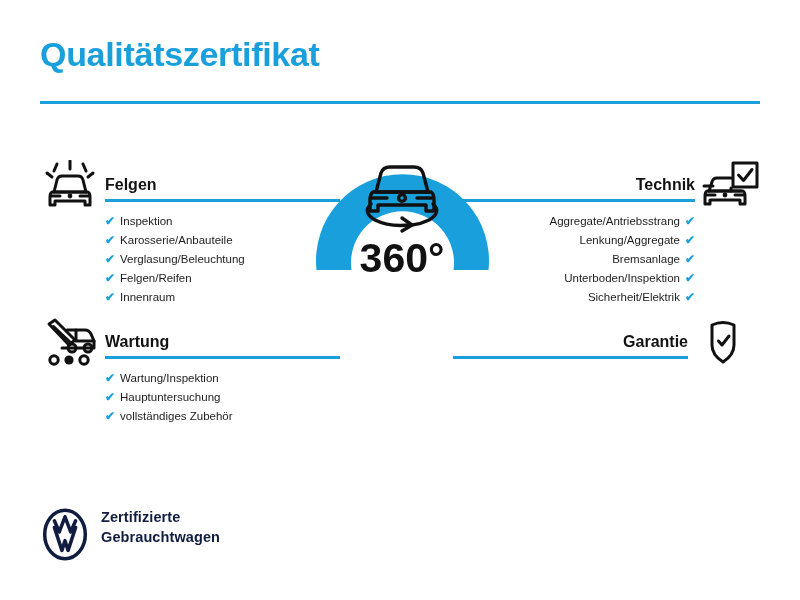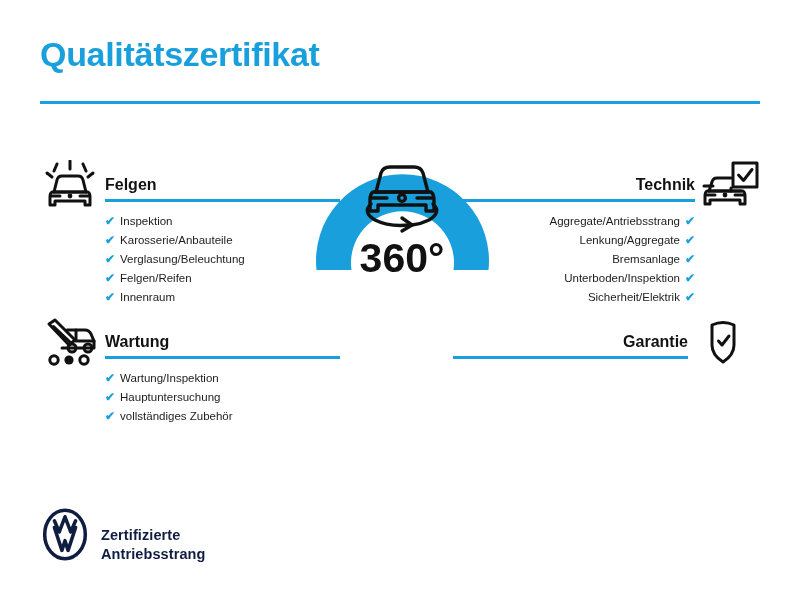--- a/index.html
+++ b/index.html
@@ -117,21 +117,21 @@
     height: 222px;
   }
   #badge-svg { display: block; }
 
   
   #brand-lockup {
     position: absolute;
     left: 42px;
     top: 508px;
     display: flex;
-    align-items: flex-end;
+    align-items: flex-start;
     gap: 13px;
   }
   #brand-text {
     font-size: 14.5px;
     font-weight: bold;
     color: #101C40;
     line-height: 1.35;
     letter-spacing: 0.1px;
   }
 </style>
@@ -285,15 +285,15 @@
 <div id="brand-lockup">
   <span>
     <svg viewBox="0 0 52 60" width="46" height="53" aria-hidden="true">
       <ellipse cx="26" cy="30" rx="23" ry="27.5" fill="none" stroke="#101C40" stroke-width="4"></ellipse>
       <path d="M26 10 L19.5 27 L14 14.5 M26 10 L32.5 27 L38 14.5
                M14 22 L22.5 48 L26 37 L29.5 48 L38 22" fill="none" stroke="#101C40" stroke-width="4" stroke-linejoin="round" stroke-linecap="round"></path>
     </svg>
   </span>
   <span id="brand-text">
     <div>Zertifizierte</div>
-    <div>Antriebsstrang</div>
+    <div>Gebrauchtwagen</div>
   </span>
 </div>
 
 </body></html>

